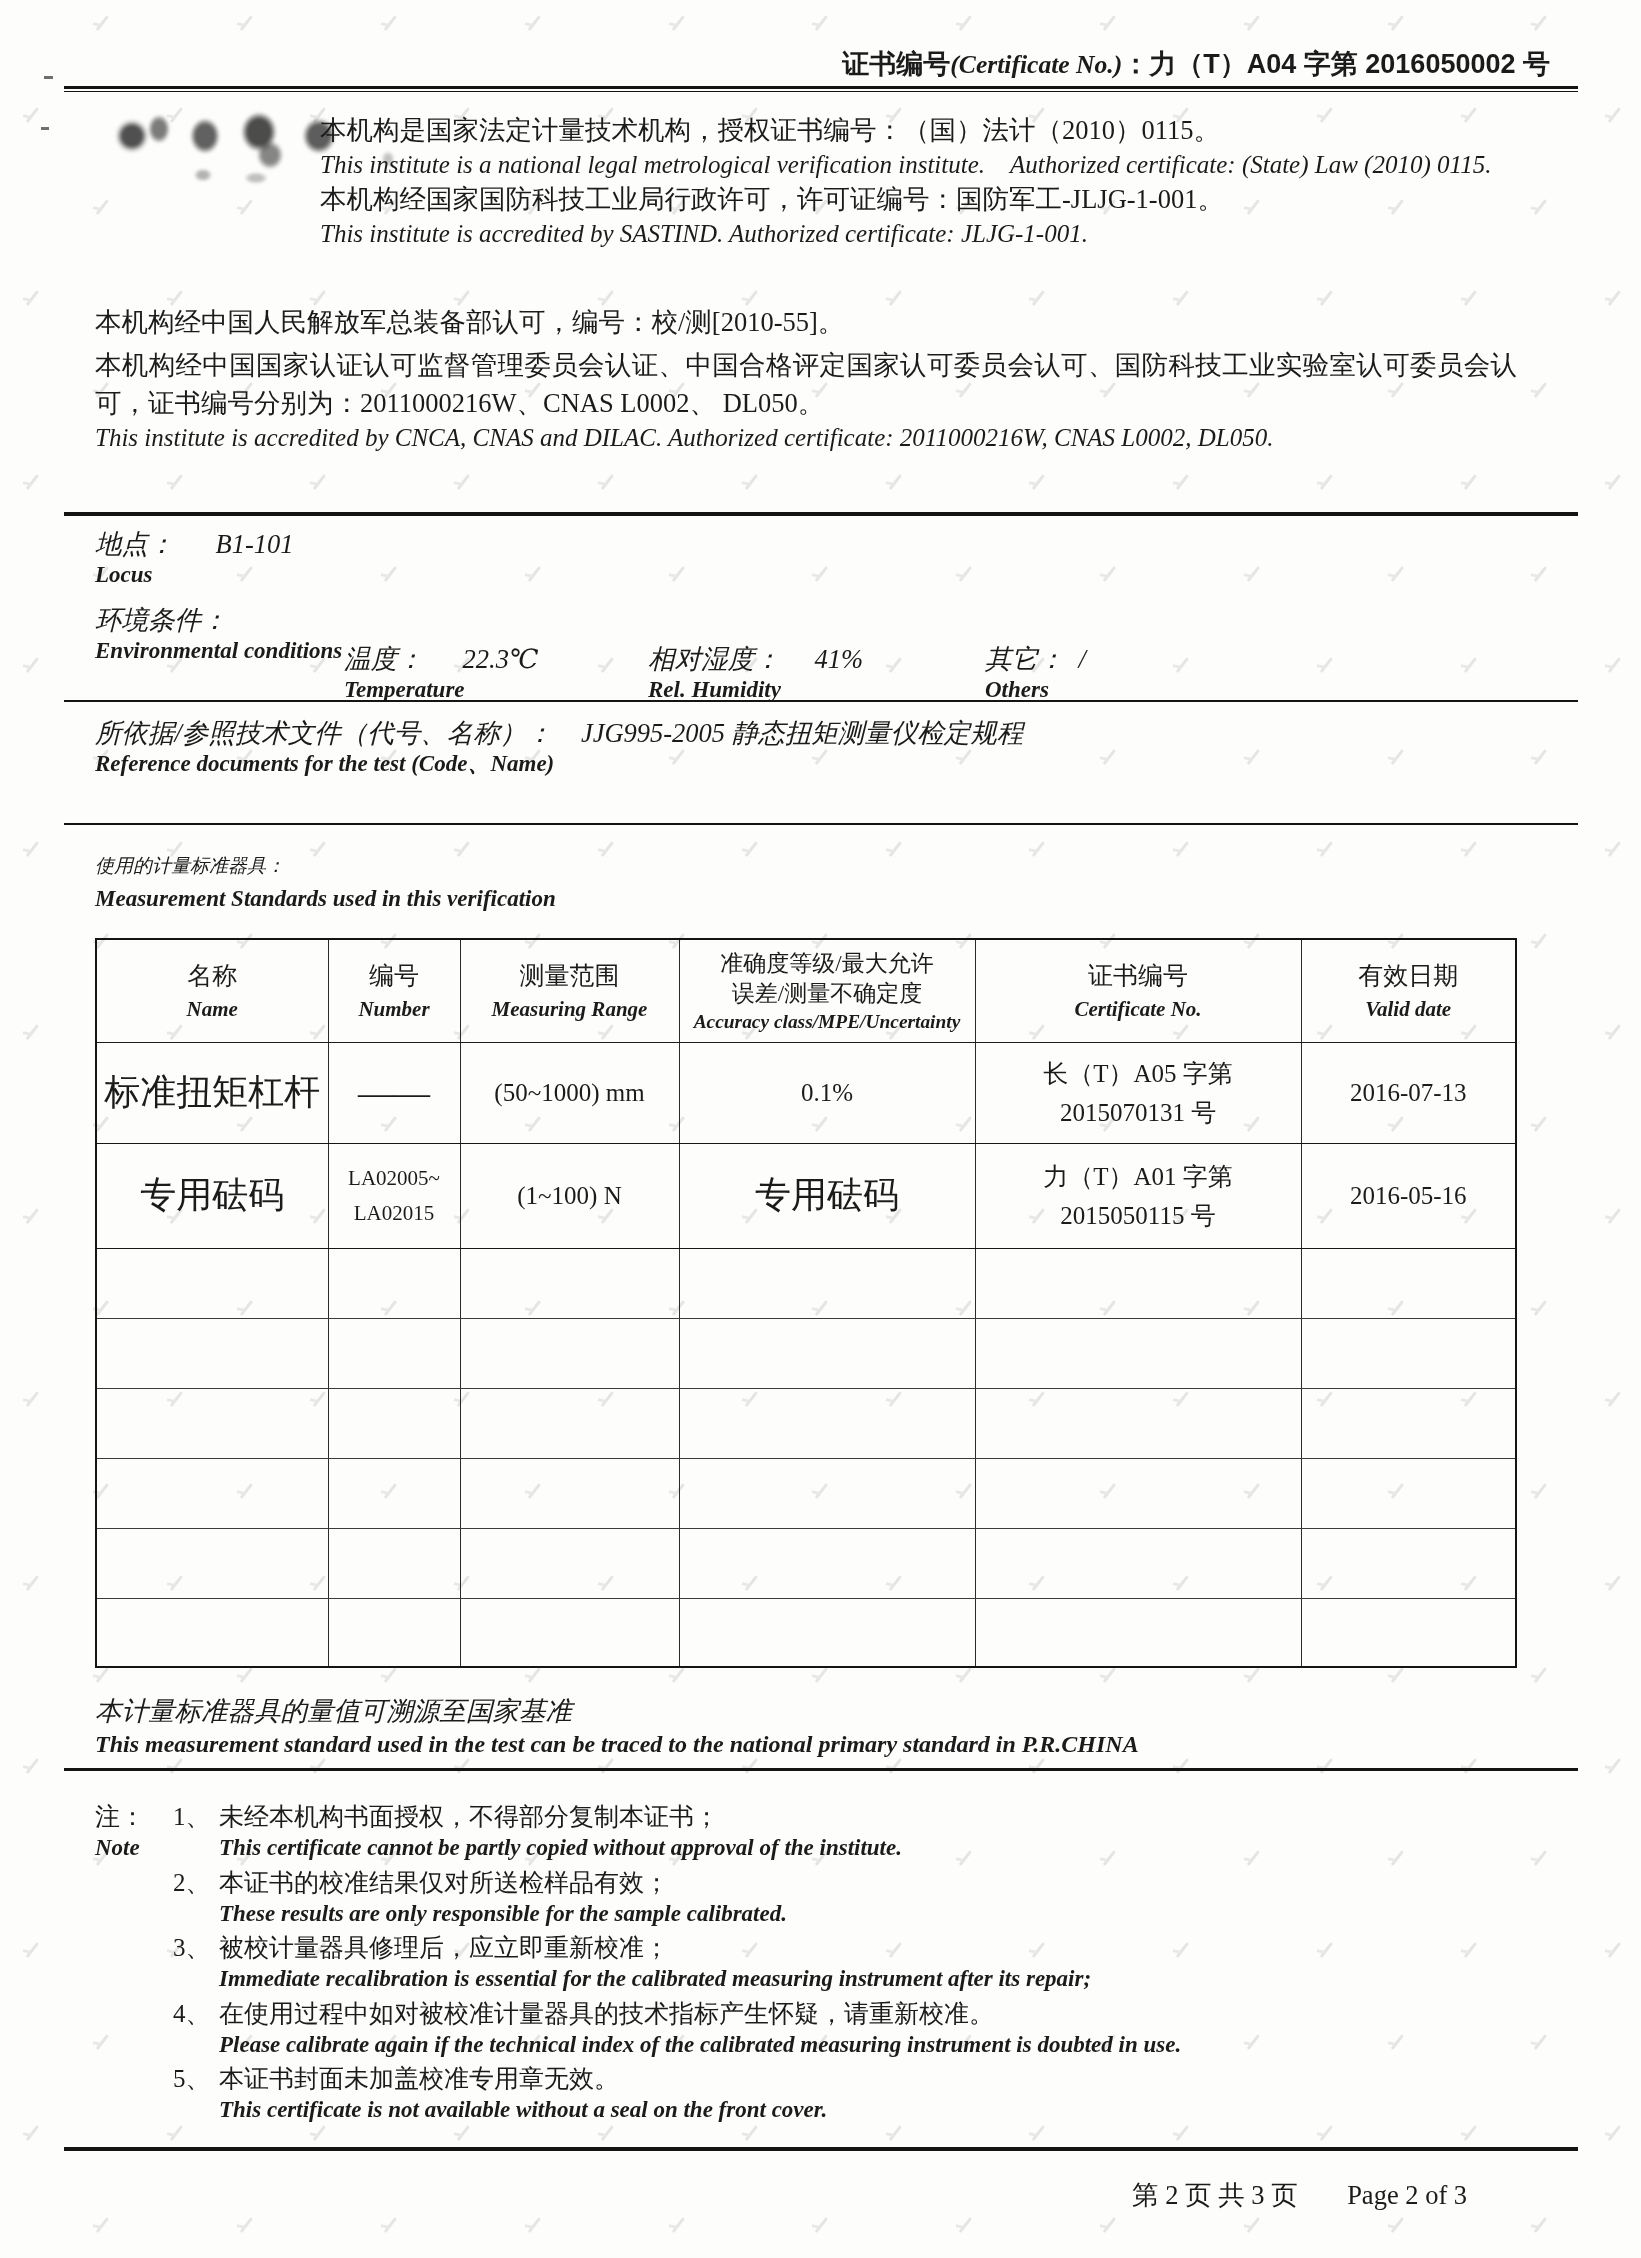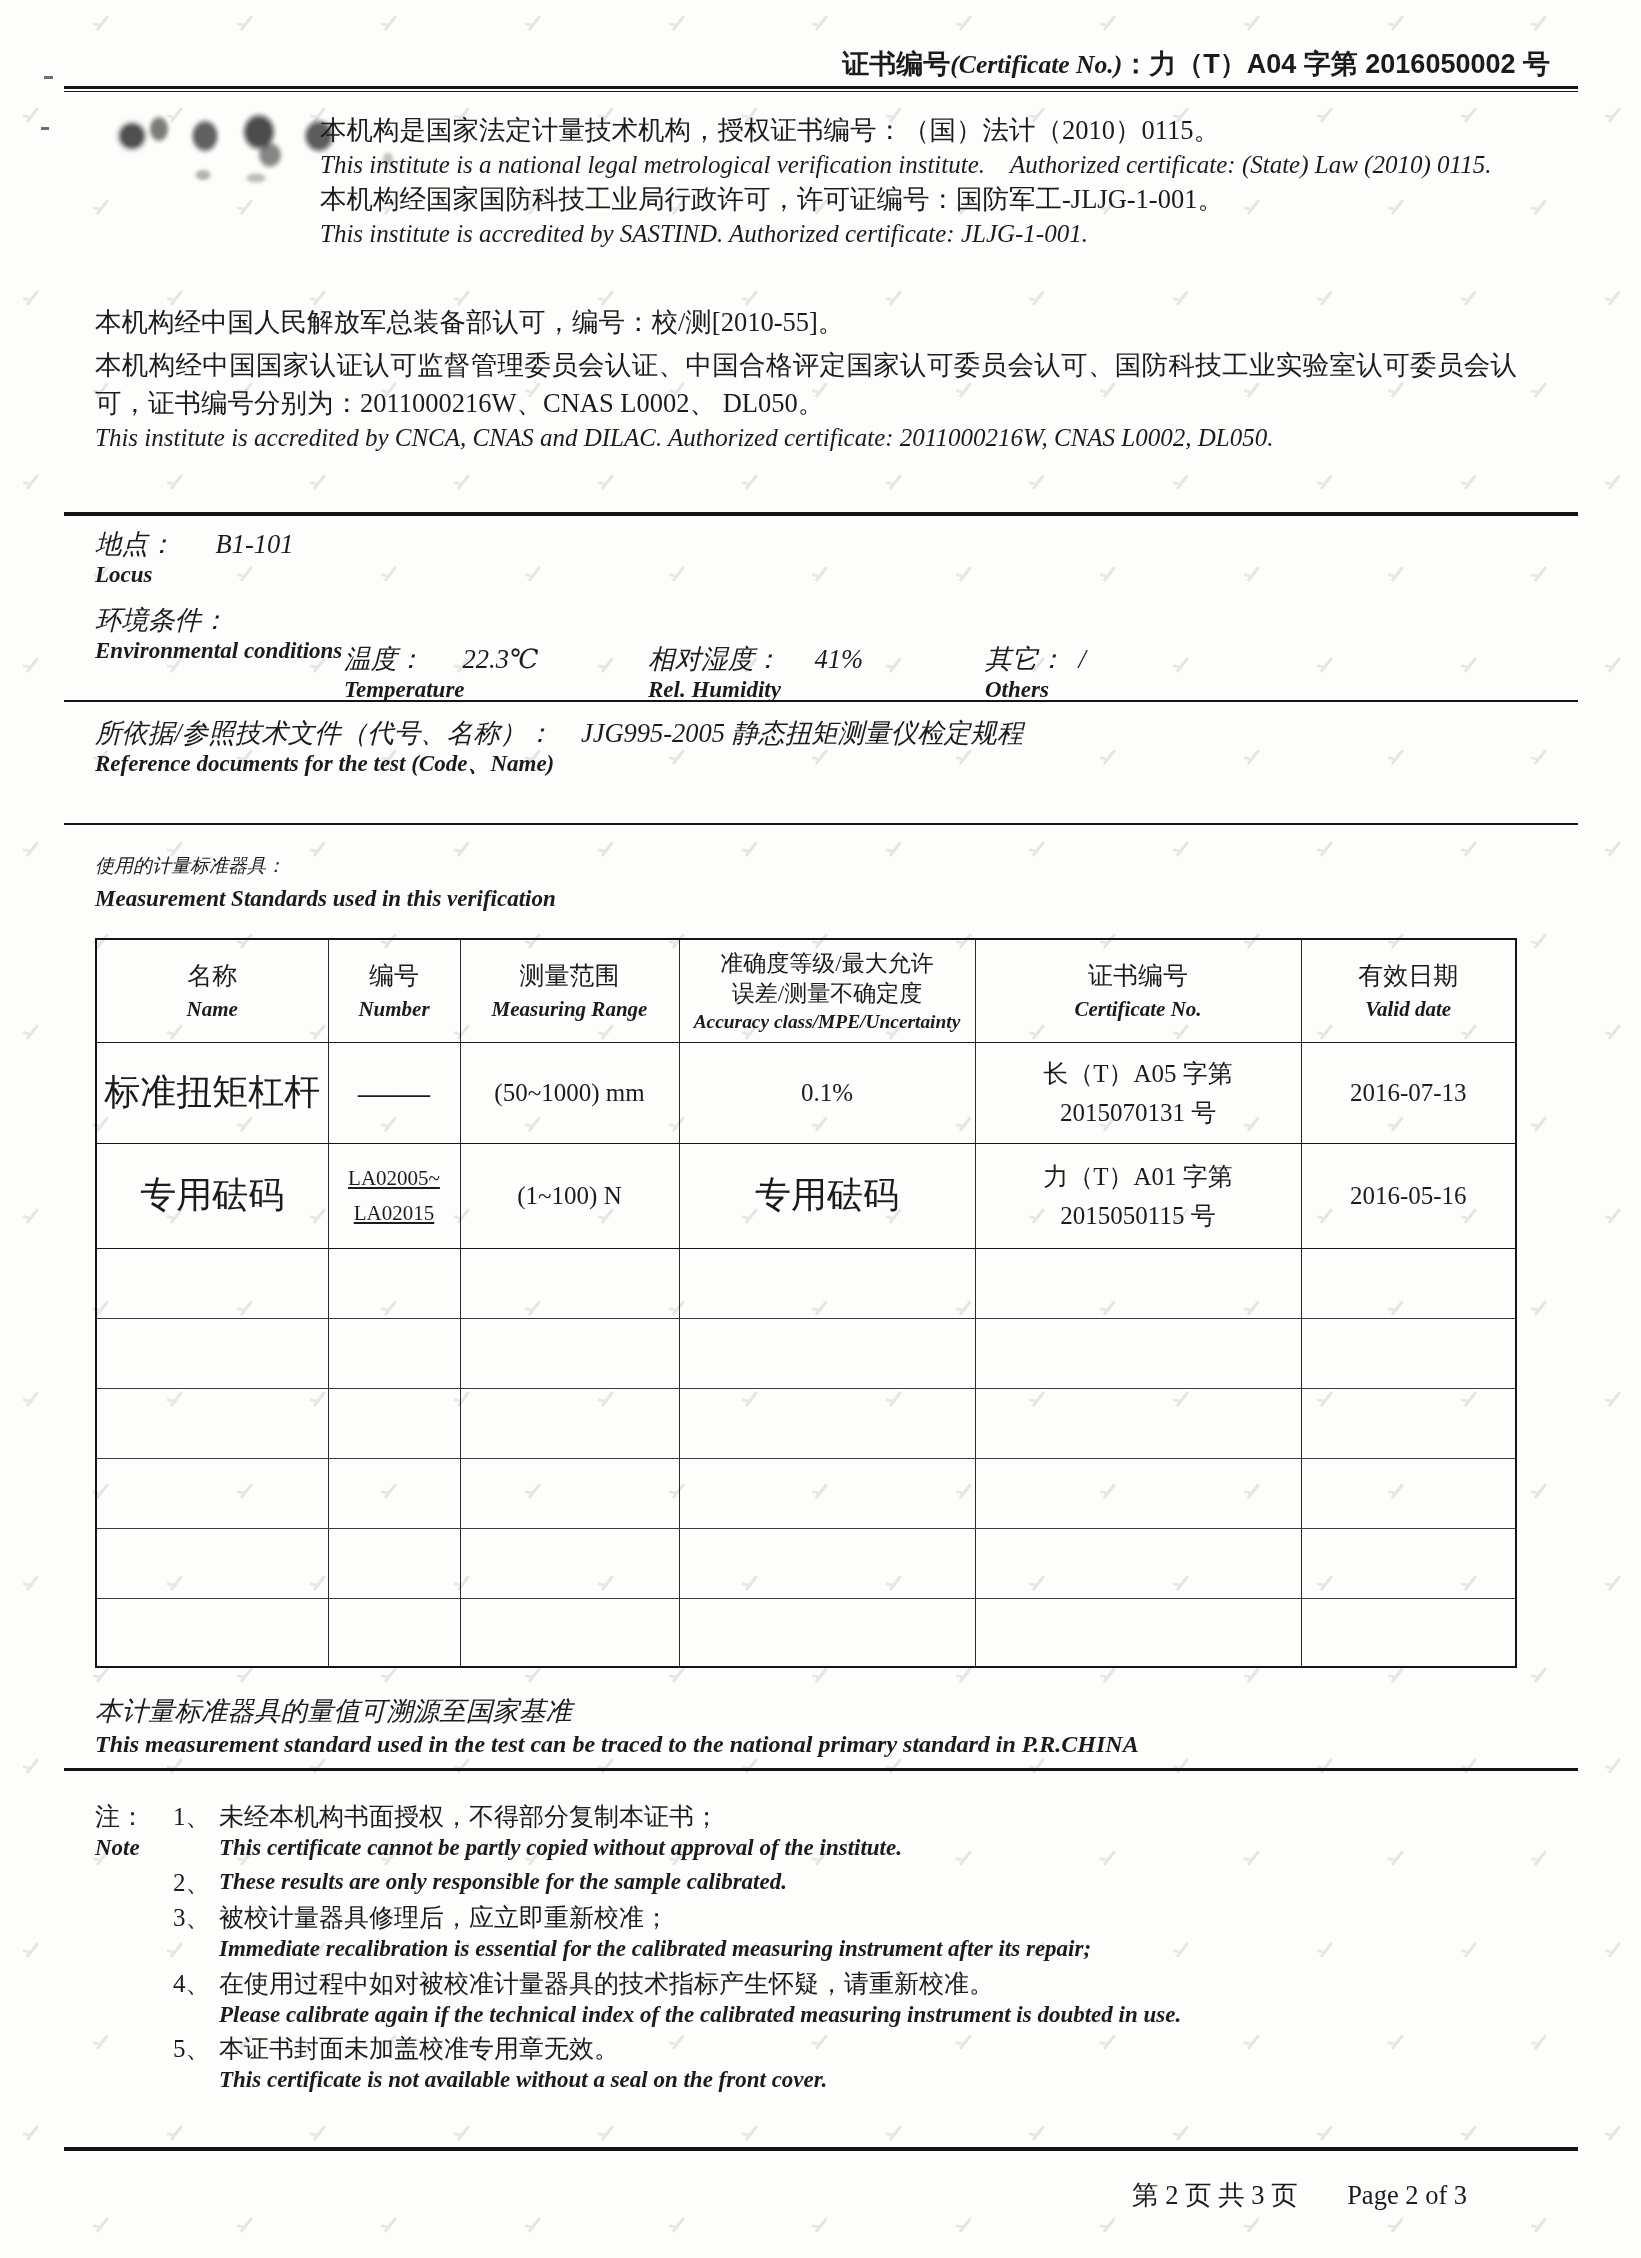--- a/index.html
+++ b/index.html
@@ -85,21 +85,21 @@
     border:1.8px solid #2a2a2a;text-align:center;vertical-align:middle;
     padding:1.8px 3.5px;white-space:pre-line;overflow:hidden;
   }
   table.std thead th{height:98px;border-bottom:1.8px solid #1c1c1c;}
   table.std .th-cn{font-size:25px;font-weight:normal;line-height:32px;display:block;}
   table.std .th-cn.small{font-size:23px;line-height:30px;}
   table.std .th-en{font-size:21px;font-weight:bold;font-style:italic;display:block;margin-top:5.3px;}
   table.std .th-en.small{font-size:19.4px;margin-top:1.8px;}
   tr.r-data td{font-size:36px;}
   tr.r-data .mono-num{font-size:25px;}
-  tr.r-data .small-num{font-size:21px;line-height:35px;text-decoration:underline;}
+  tr.r-data .small-num{font-size:21px;line-height:35px;}
   tr.r-data .cert{font-size:25px;line-height:39px;}
   tr.r1{height:101px;border-bottom:1.8px solid #161616;}
   tr.r2{height:105px;border-bottom:1.8px solid #161616;}
   tr.r1 td,tr.r2 td{border-bottom:1.8px solid #161616;}
   tr.e td{border-bottom:0.9px solid #3a3a3a;}
   tr.e{height:70px;}
   tr.e-last{height:69px;}
   
   .trace{position:absolute;left:95px;top:1692px;width:1482px;}
   .trace .cn-label{font-size:26.5px;line-height:39px;}
@@ -585,20 +585,21 @@
         <span class="en">Note</span>
       </div>
       <div class="nitems">
         <div class="note-item">
           <span class="num">1、</span>
           <span class="ncn">未经本机构书面授权，不得部分复制本证书；</span>
           <span class="nen">This certificate cannot be partly copied without approval of the institute.</span>
         </div>
         <div class="note-item">
           <span class="num">2、</span>
+          <span class="ncn">本证书的校准结果仅对所送检样品有效；</span>
           <span class="nen">These results are only responsible for the sample calibrated.</span>
         </div>
         <div class="note-item">
           <span class="num">3、</span>
           <span class="ncn">被校计量器具修理后，应立即重新校准；</span>
           <span class="nen">Immediate recalibration is essential for the calibrated measuring instrument after its repair;</span>
         </div>
         <div class="note-item">
           <span class="num">4、</span>
           <span class="ncn">在使用过程中如对被校准计量器具的技术指标产生怀疑，请重新校准。</span>

